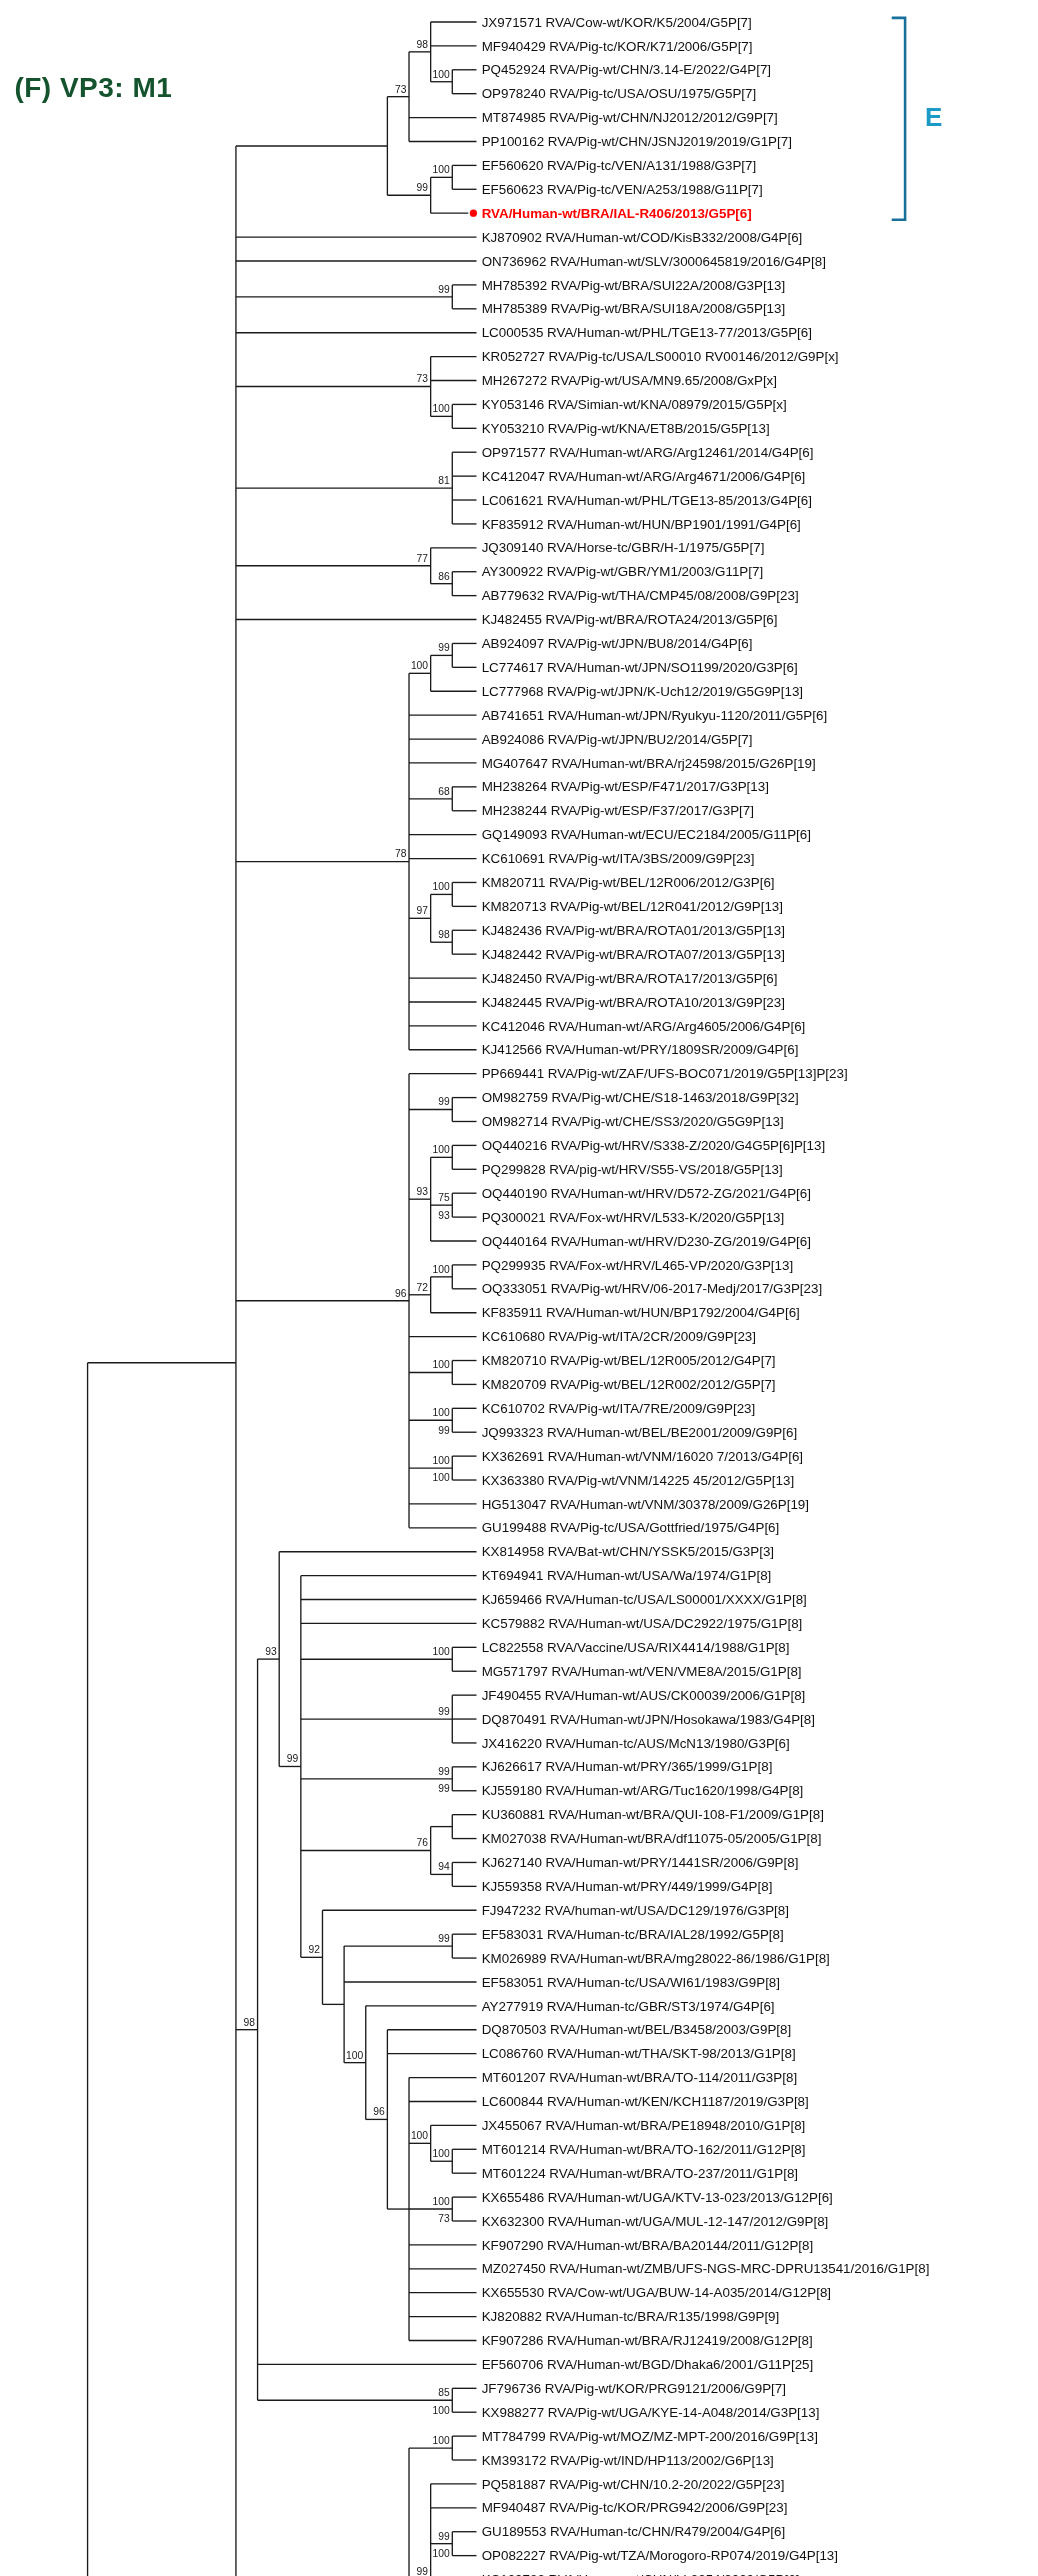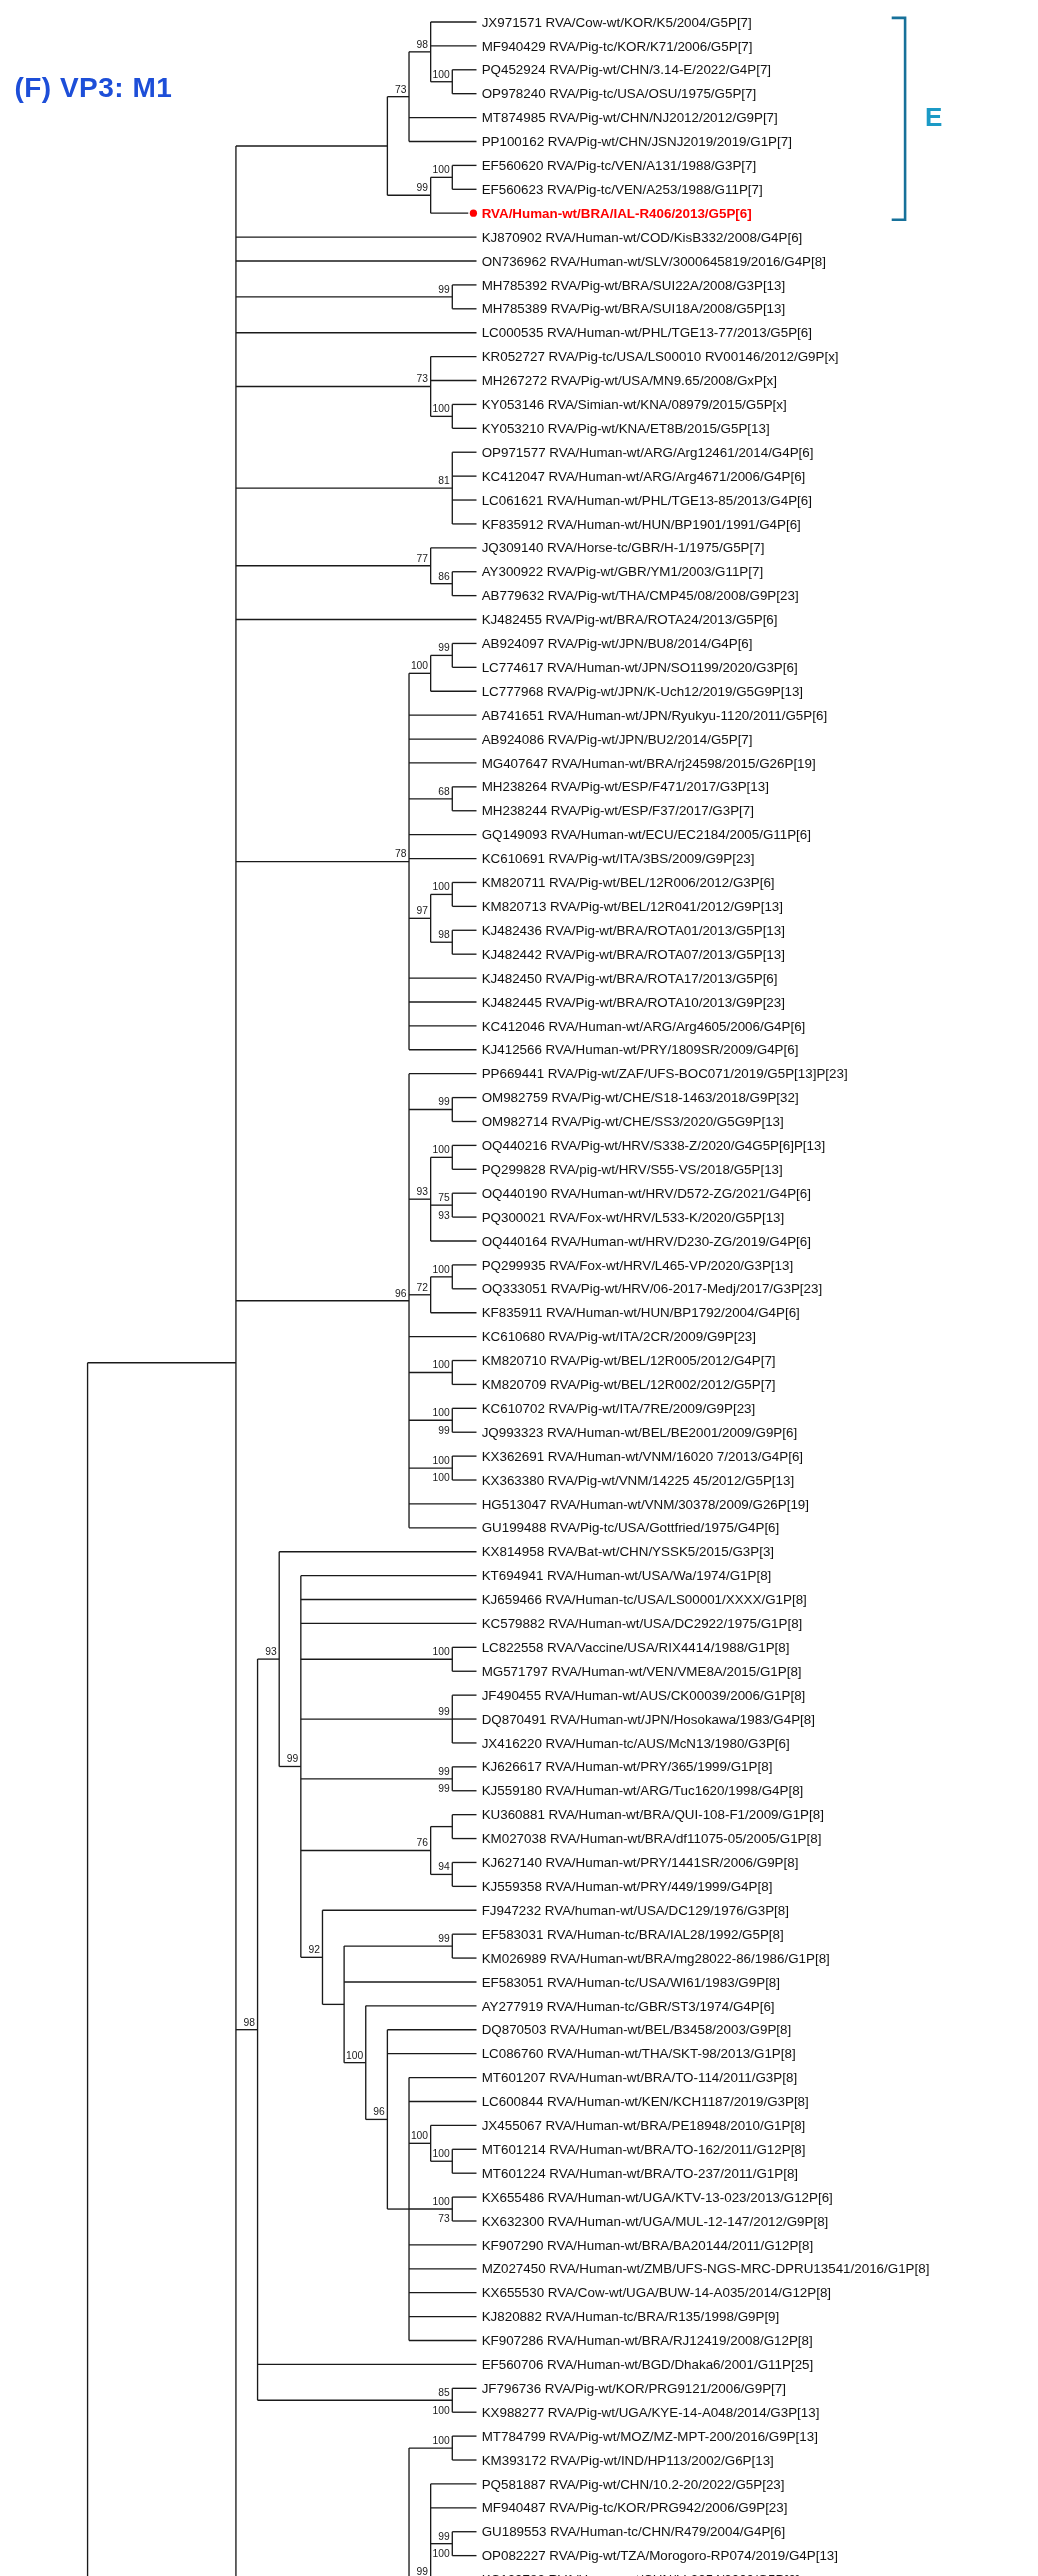--- a/index.html
+++ b/index.html
@@ -1,18 +1,18 @@
 <!DOCTYPE html>
 <html style="font-size:8.2px"><head>
 <meta charset="utf-8">
 <style>
   html,body{margin:0;padding:0;background:#ffffff;}
   .page{position:relative;width:1038px;height:2887px;background:#ffffff;overflow:hidden;
         font-family:"Liberation Sans", sans-serif;}
-  .fig-title{position:absolute;left:14.4px;top:72px;font-size:28px;font-weight:bold;color:#1d4ed8;
+  .fig-title{position:absolute;left:14.4px;top:72px;font-size:28px;font-weight:bold;color:#14532d;
              letter-spacing:0.5px;}
   .clade-label{position:absolute;left:925px;top:102px;font-size:26px;font-weight:bold;}
   svg text{font-family:"Liberation Sans", sans-serif;}
 </style>
 </head>
 <body>
 
 <div class="page">
   <div class="fig-title">(F) VP3: M1</div>
   <div class="clade-label" id="clade-label" style="color: rgb(27, 154, 198);">E</div>

